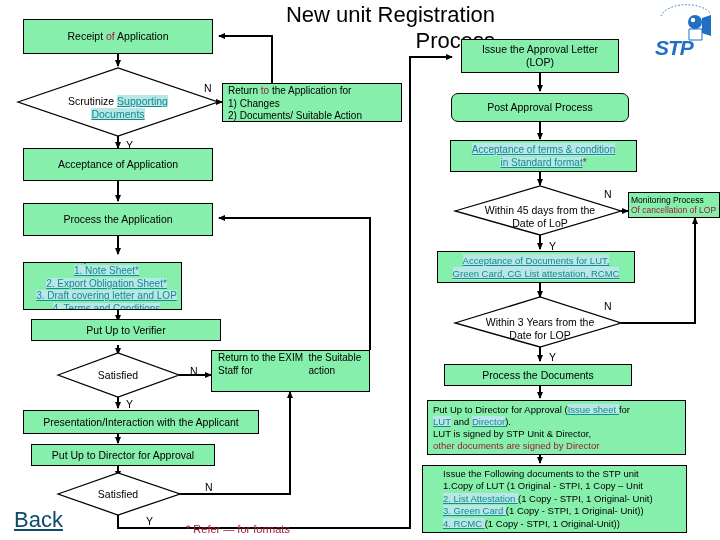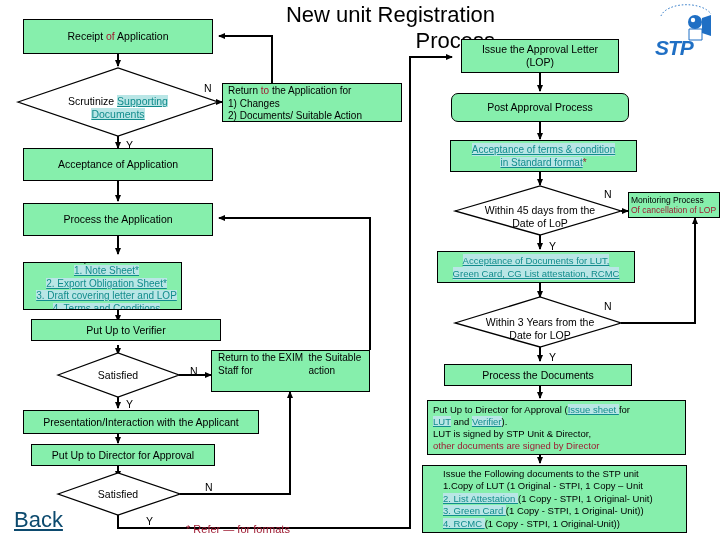--- a/index.html
+++ b/index.html
@@ -252,21 +252,21 @@
     <div>Within 3 Years from the</div>
     <div>Date for LOP</div>
   </div>
 
   <div class="node" style="left:444px;top:364px;width:188px;height:22px;">
     <span>Process the Documents</span>
   </div>
 
   <div class="node left" style="left:427px;top:400px;width:259px;height:55px;flex-direction:column;align-items:flex-start;justify-content:center;font-size:9.5px;line-height:12px;padding-left:5px;">
     <div><span>Put Up to Director for Approval (</span><span class="lk hl">Issue sheet </span><span>for </span></div>
-    <div><span class="lk hl">LUT</span><span> and </span><span class="lk hl">Verifier</span><span>).</span></div>
+    <div><span class="lk hl">LUT</span><span> and </span><span class="lk hl">Director</span><span>).</span></div>
     <div>LUT is signed by STP Unit &amp; Director,</div>
     <div class="rd">other documents are signed by Director</div>
   </div>
 
   <div class="node left" style="left:422px;top:465px;width:265px;height:68px;flex-direction:column;align-items:flex-start;justify-content:center;font-size:9.5px;line-height:12.5px;padding-left:20px;">
     <div>Issue the Following documents to the STP unit</div>
     <div>1.Copy of LUT (1 Original - STPI, 1 Copy – Unit</div>
     <div><span class="lk hl">2. List Attestation </span><span>(1 Copy - STPI, 1  Original- Unit)</span></div>
     <div><span class="lk hl">3. Green Card </span><span>(1 Copy - STPI, 1  Original- Unit))</span></div>
     <div><span class="lk hl">4. RCMC </span><span> (1 Copy - STPI, 1  Original-Unit))</span></div>

